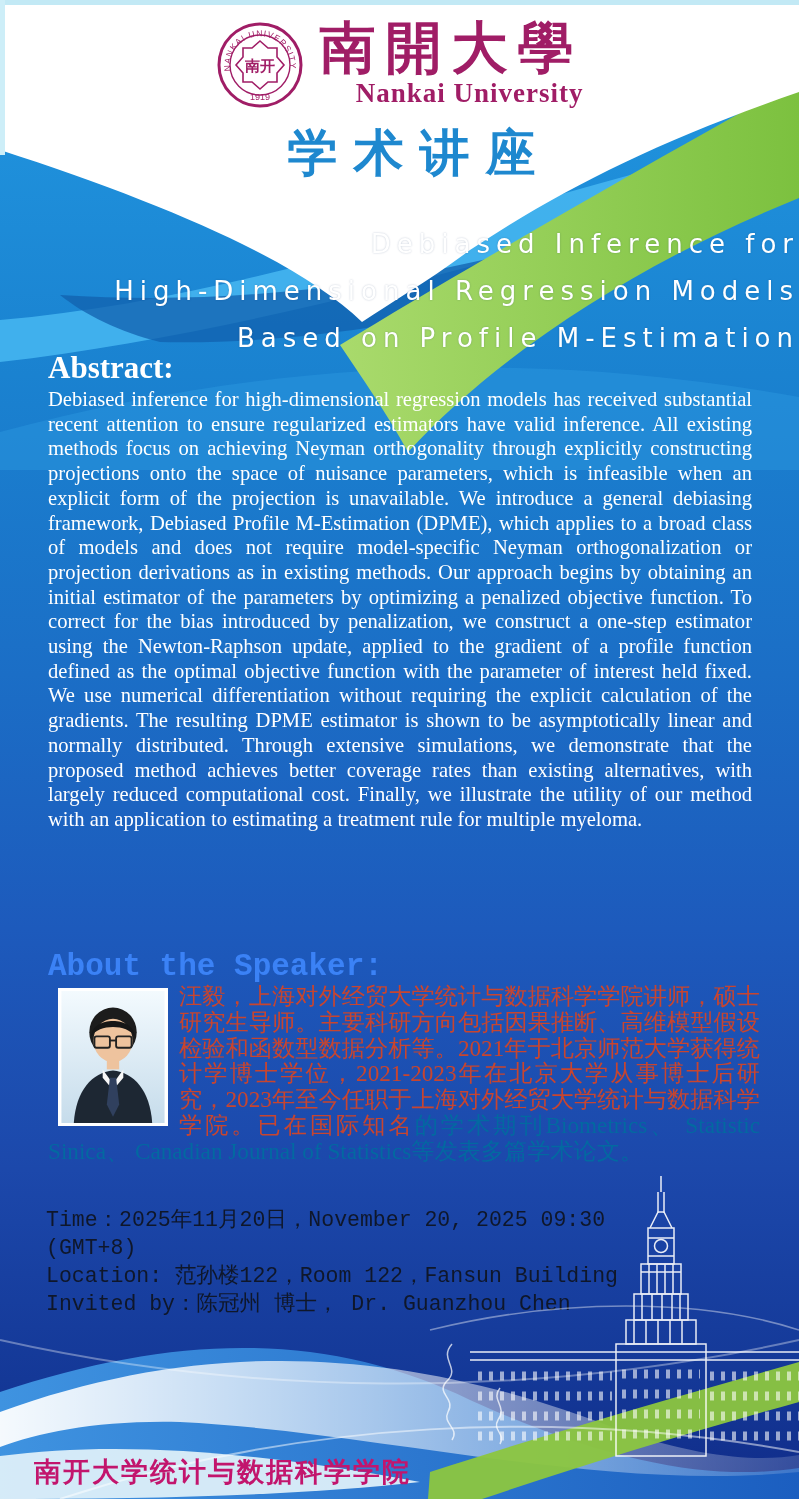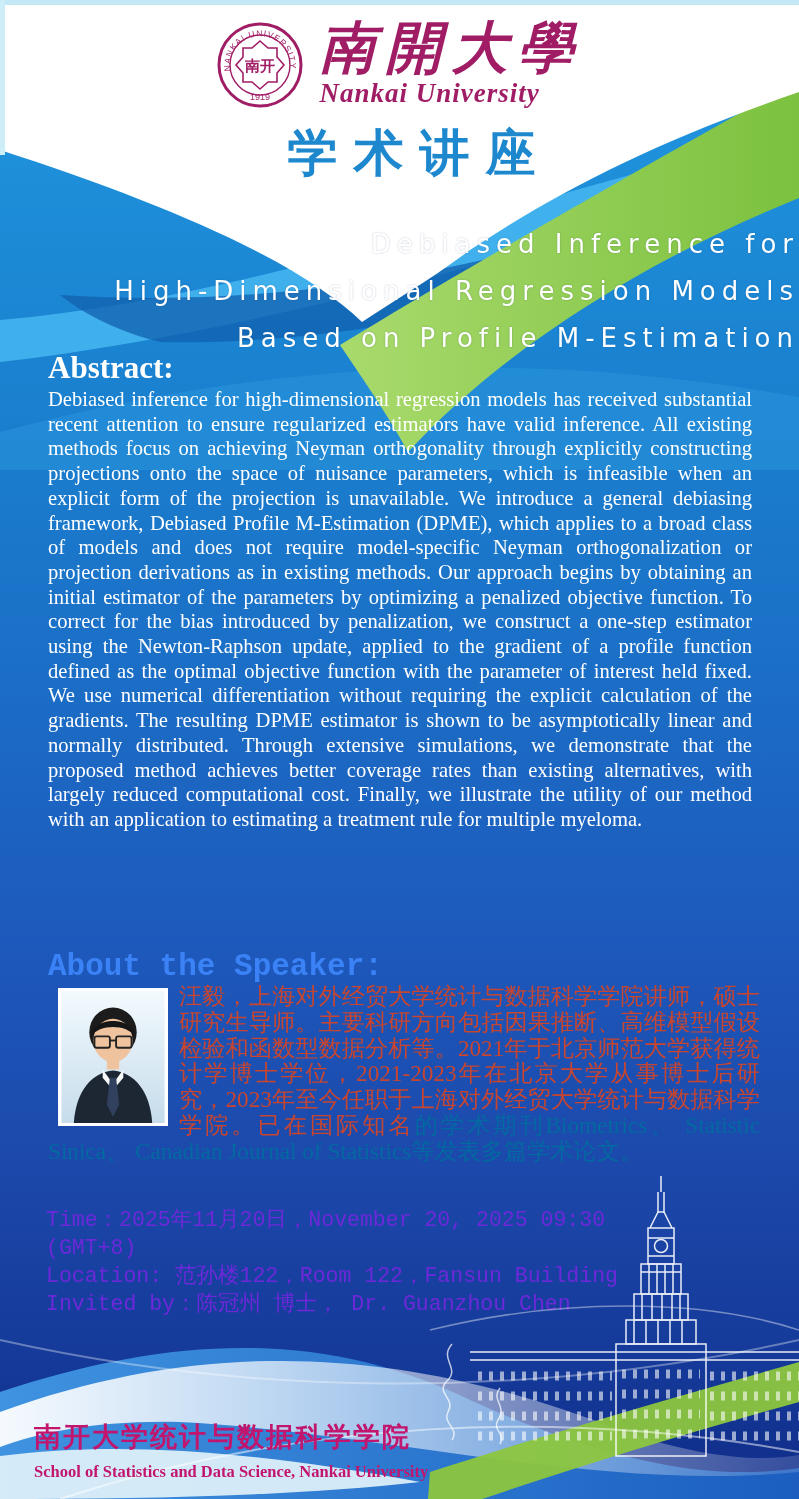--- a/index.html
+++ b/index.html
@@ -10,21 +10,21 @@
   }
   .bg-svg{position:absolute;left:0;top:0;width:799px;height:1499px;z-index:0;}
   .building-svg{position:absolute;left:0;top:0;width:799px;height:1499px;z-index:5;pointer-events:none;}
   .top-strip{position:absolute;left:0;top:0;width:799px;height:5px;background:#c2e9f5;z-index:6;}
   .left-strip{position:absolute;left:0;top:0;width:5px;height:155px;background:#cdeef8;z-index:6;}
 
   .content{position:absolute;left:0;top:0;width:799px;height:1499px;z-index:2;}
 
   .logo-row{position:absolute;top:20px;left:0;width:799px;display:flex;justify-content:center;align-items:center;gap:16px;}
   .seal{width:88px;height:88px;flex:0 0 auto;}
-  .logo-text{text-align:left;color:#a01d66;font-style:italic;}
+  .logo-text{text-align:right;color:#a01d66;}
   .logo-cn{font-size:56px;font-weight:bold;letter-spacing:10px;line-height:56px;font-family:"Liberation Serif",serif;}
   .logo-en{font-size:27px;font-weight:bold;letter-spacing:1px;margin-top:2px;font-family:"Liberation Serif",serif;}
 
   .lecture-type{position:absolute;top:120px;left:16px;width:791px;text-align:center;
     color:#1e88cf;font-size:50px;font-weight:bold;letter-spacing:16px;text-indent:16px;
     font-family:"Liberation Serif",serif;}
 
   .main-title{position:absolute;top:221px;left:0;width:799px;text-align:right;color:#ffffff;
     font-family:"DejaVu Sans",sans-serif;font-size:26px;line-height:47px;
     letter-spacing:6px;font-weight:400;text-shadow:0 0 2px rgba(0,40,90,.25);}
@@ -37,26 +37,26 @@
   .speaker-heading{position:absolute;top:949px;left:48px;color:#3b82f6;
     font-size:31px;font-weight:bold;font-family:Liberation Mono, monospace;}
   .speaker-block{position:absolute;top:984px;left:48px;width:712px;
     font-size:23.2px;line-height:25.8px;text-align:justify;font-family:"Liberation Serif",serif;}
   .photo-frame{float:left;width:104px;height:132px;background:#ffffff;padding:3px;
     margin:4px 11px 2px 10px;}
   .photo-frame svg{display:block;width:104px;height:132px;}
   .bio-cn{color:#c8452f;}
   .bio-en{color:#0369a1;}
 
-  .details{position:absolute;top:1206px;left:46px;width:720px;color:#6d28d9;
+  .details{position:absolute;top:1206px;left:46px;width:720px;color:#0f172a;
     font-family:"Liberation Mono","DejaVu Sans Mono",monospace;
     font-size:21.5px;line-height:28px;white-space:nowrap;}
 
   .footer{position:absolute;top:1419px;left:34px;color:#c2156d;}
-  .footer-cn{font-size:27px;font-weight:bold;letter-spacing:2px;font-family:"Liberation Serif",serif;}
+  .footer-cn{font-size:27px;font-weight:bold;letter-spacing:2px;font-family:"Liberation Serif",serif;margin-top:35px;}
   .footer-en{font-size:16.5px;font-weight:bold;margin-top:7px;font-family:"Liberation Serif",serif;text-align:right;}
 </style>
 </head>
 <body>
 
 <div class="poster">
 
   <svg class="bg-svg" viewBox="0 0 799 1499" aria-hidden="true">
     <defs>
       <linearGradient id="bgGrad" x1="0" y1="0" x2="0" y2="1">

